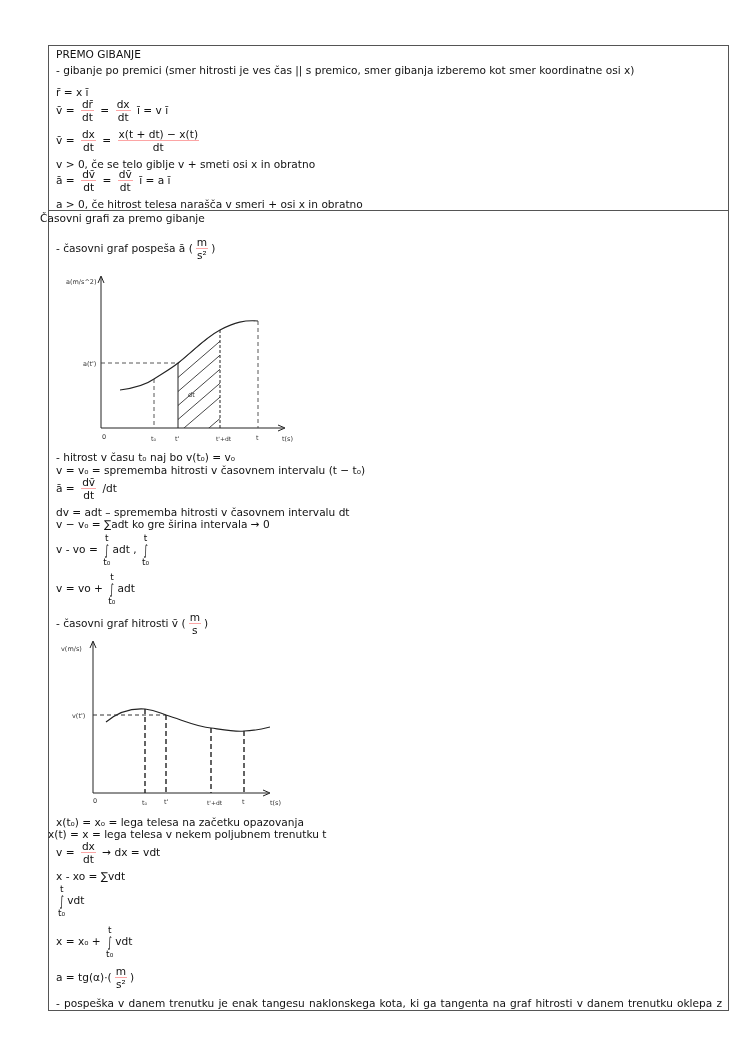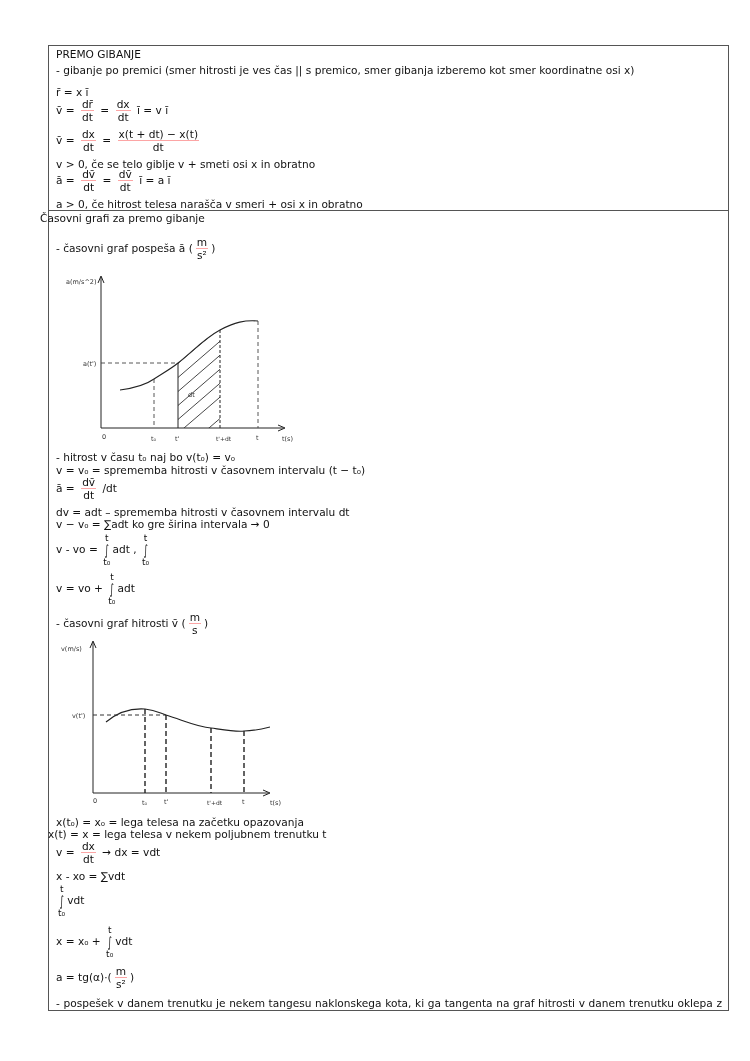--- a/index.html
+++ b/index.html
@@ -220,13 +220,13 @@
     </span><span>vdt</span>
 </div>
 
 <div class="abs txt" style="left:56px; top:965px;">
   <span>a = tg(α)·(</span><span class="frac">
       <span class="n">m</span>
       <span class="d">s²</span>
     </span><span>)</span>
 </div>
 
-<div class="abs txt justify" style="left:56px; top:997px; width:666px; white-space:normal; height:12px; overflow:hidden;">- pospešek v danem trenutku je nekem tangesu naklonskega kota, ki ga tangenta na graf hitrosti v danem trenutku oklepa z</div>
+<div class="abs txt justify" style="left:56px; top:997px; width:666px; white-space:normal; height:12px; overflow:hidden;">- pospeška v danem trenutku je enak tangesu naklonskega kota, ki ga tangenta na graf hitrosti v danem trenutku oklepa z</div>
 
 </body></html>

